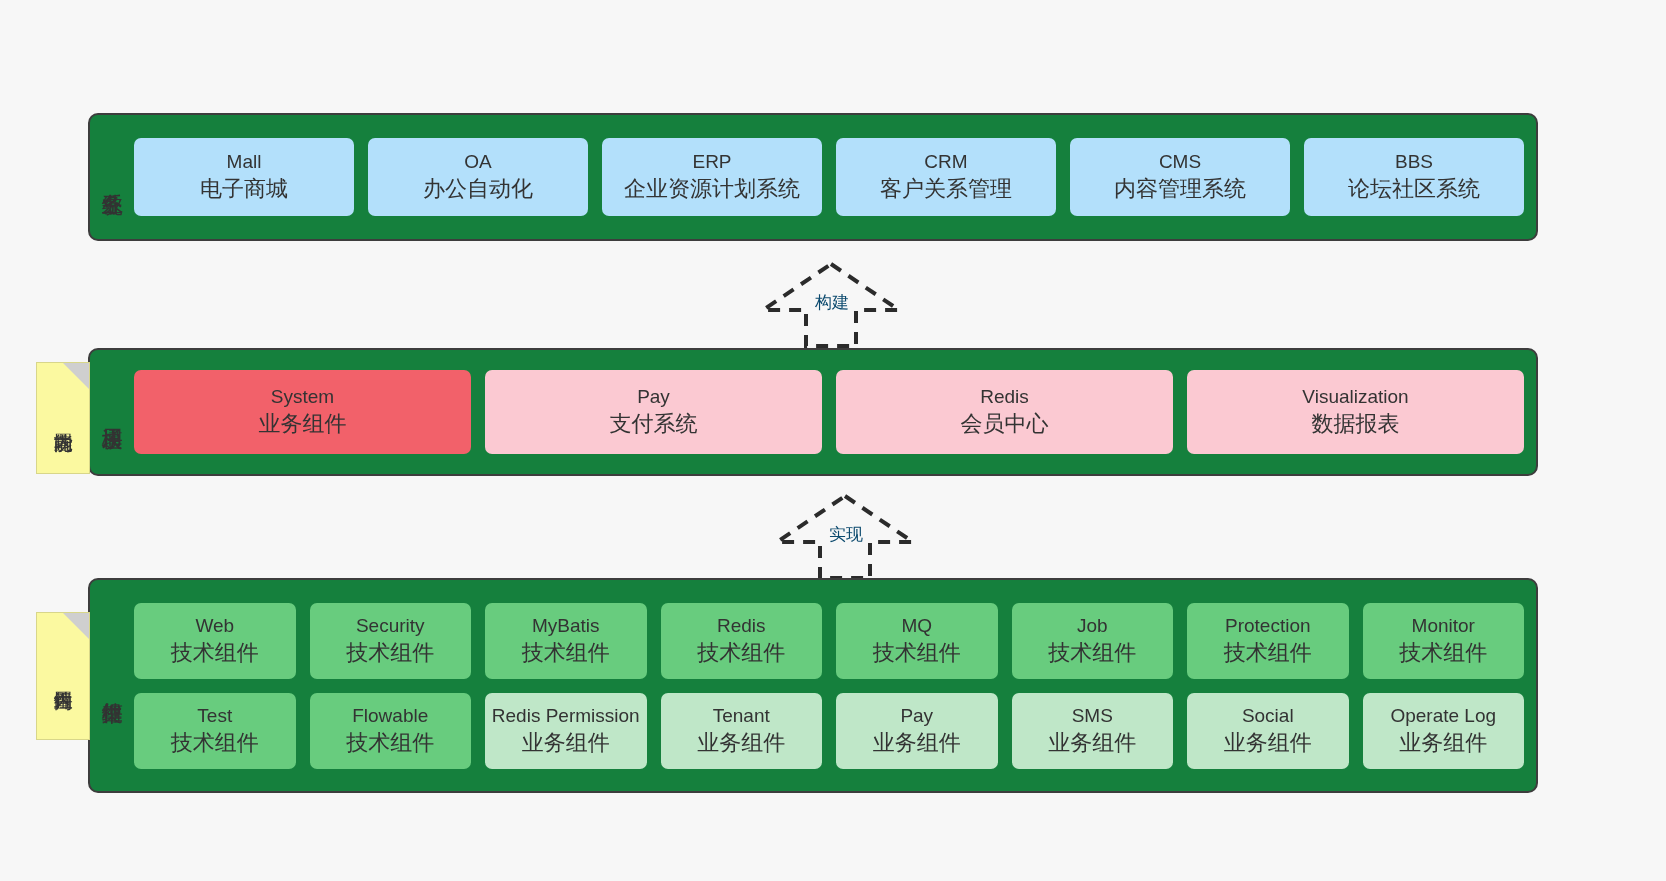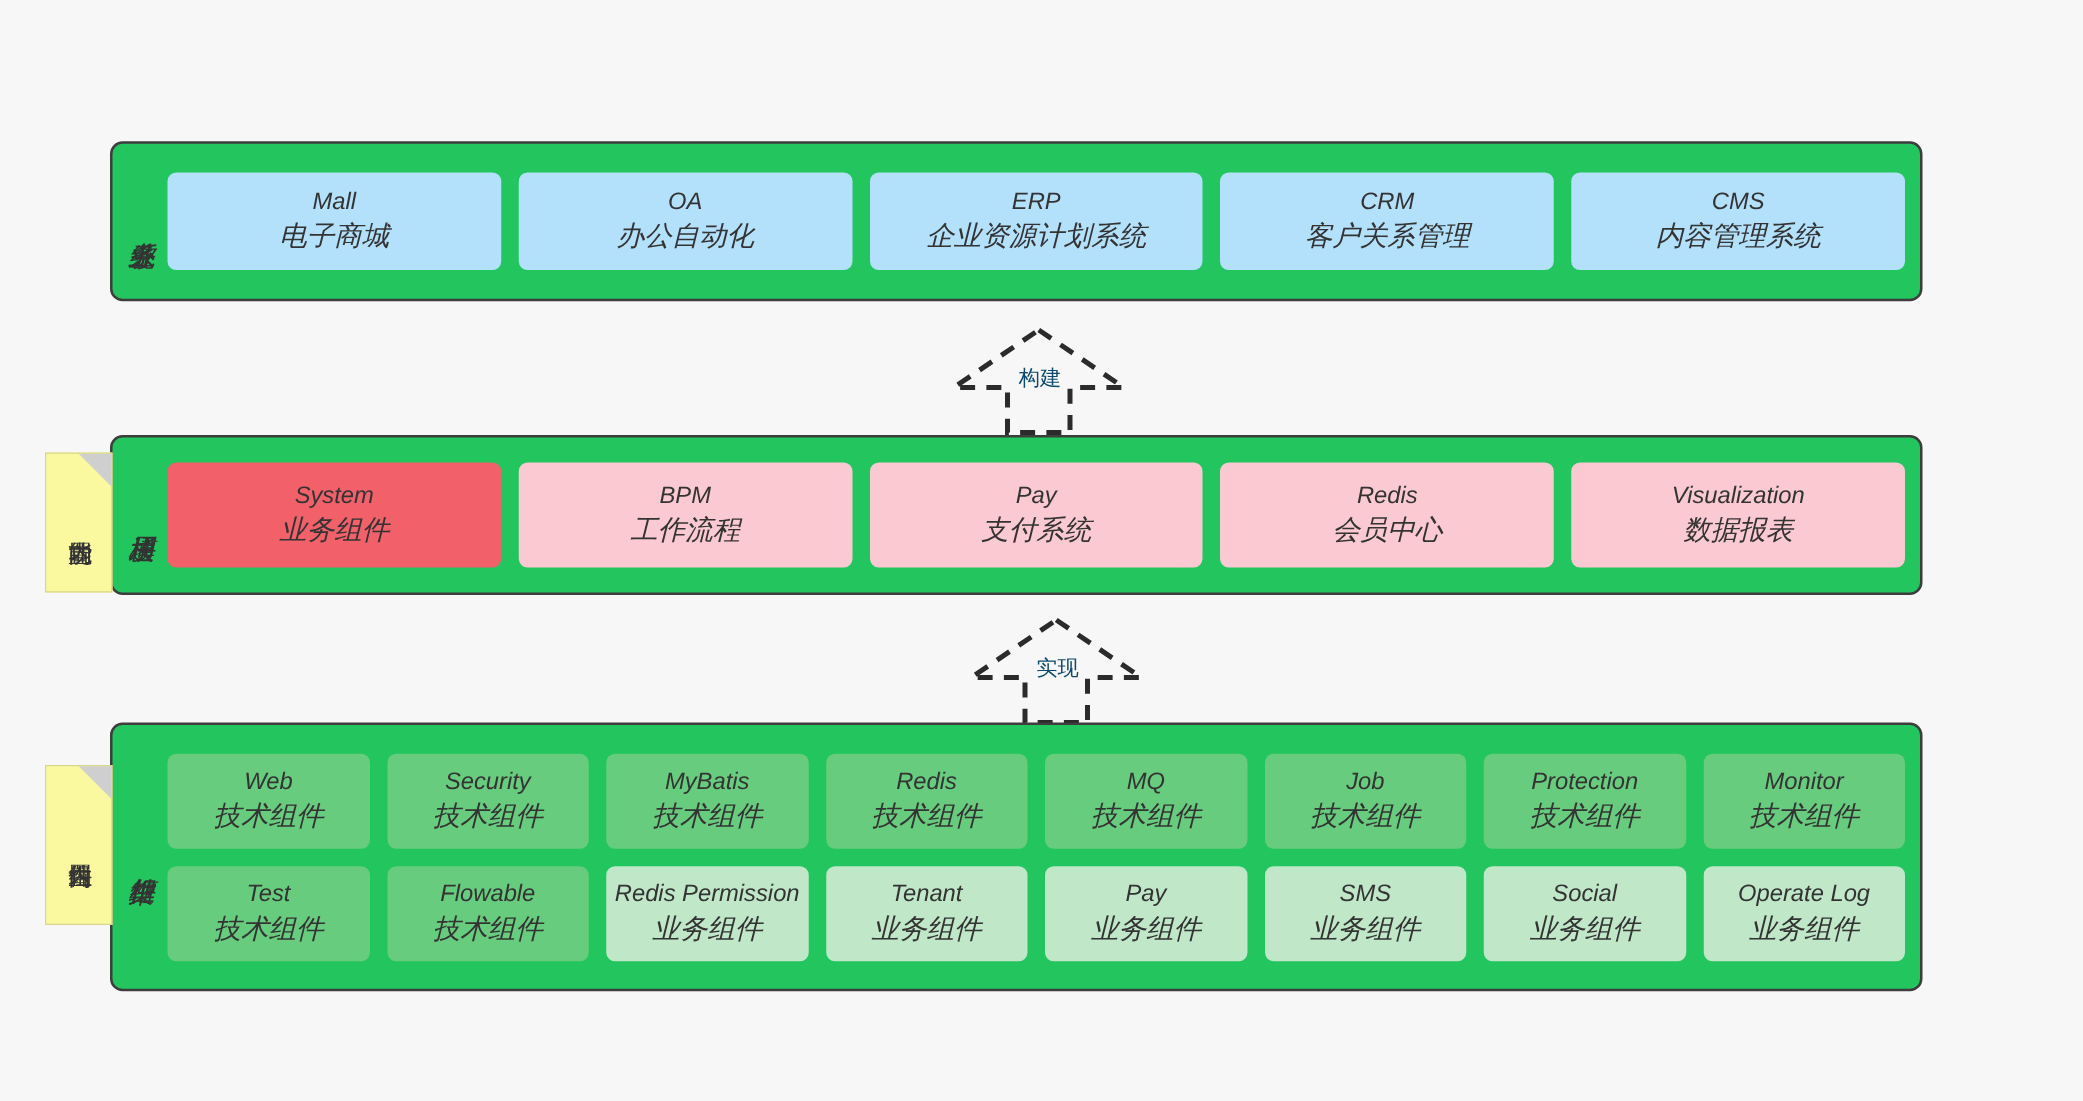--- a/index.html
+++ b/index.html
@@ -9,27 +9,26 @@
     font-family:"Liberation Sans","DejaVu Sans",sans-serif;
     color:#333333;
     overflow:hidden;
     position:relative;
   }
   .stage{position:absolute;left:0;top:0;width:1666px;height:881px;}
 
   
   .band{
     position:absolute;
-    background:#22c55e;
+    background:#15803d;
     border:2px solid #3d3d3d;
     border-radius:10px;
     box-sizing:border-box;
     display:flex;
     align-items:center;
-    font-style:italic;
   }
   .band-label{
     width:44px;
     flex:0 0 44px;
     font-size:21px;
     line-height:1.16;
     letter-spacing:0;
     text-align:center;
     color:#333333;
     writing-mode:vertical-rl;
@@ -158,20 +157,24 @@
           <div class="card blue h-biz">
             <div class="t1">CRM</div>
             <div class="t2">客户关系管理</div>
           </div>
 
           <div class="card blue h-biz">
             <div class="t1">CMS</div>
             <div class="t2">内容管理系统</div>
           </div>
 
+          <div class="card blue h-biz">
+            <div class="t1">BBS</div>
+            <div class="t2">论坛社区系统</div>
+          </div>
 
         </div>
       </div>
     </div>
   </div>
 
   <div class="arrow" style="left:756px;top:258px;width:150px;height:92px;">
     <svg width="150" height="92" viewBox="0 0 150 92">
       <path d="M 75 6 L 143 52 L 100 52 L 100 88 L 50 88 L 50 52 L 7 52 Z" fill="none" stroke="#2b2b2b" stroke-width="4" stroke-dasharray="12,9" stroke-linejoin="miter"></path>
     </svg>
@@ -188,24 +191,20 @@
     <div class="band-body">
       <div class="grid-rows">
         <div class="row">
 
           <div class="card red h-mod">
             <div class="t1">System</div>
             <div class="t2">业务组件</div>
           </div>
 
 
-          <div class="card pink h-mod">
-            <div class="t1">BPM</div>
-            <div class="t2">工作流程</div>
-          </div>
 
           <div class="card pink h-mod">
             <div class="t1">Pay</div>
             <div class="t2">支付系统</div>
           </div>
 
           <div class="card pink h-mod">
             <div class="t1">Redis</div>
             <div class="t2">会员中心</div>
           </div>

